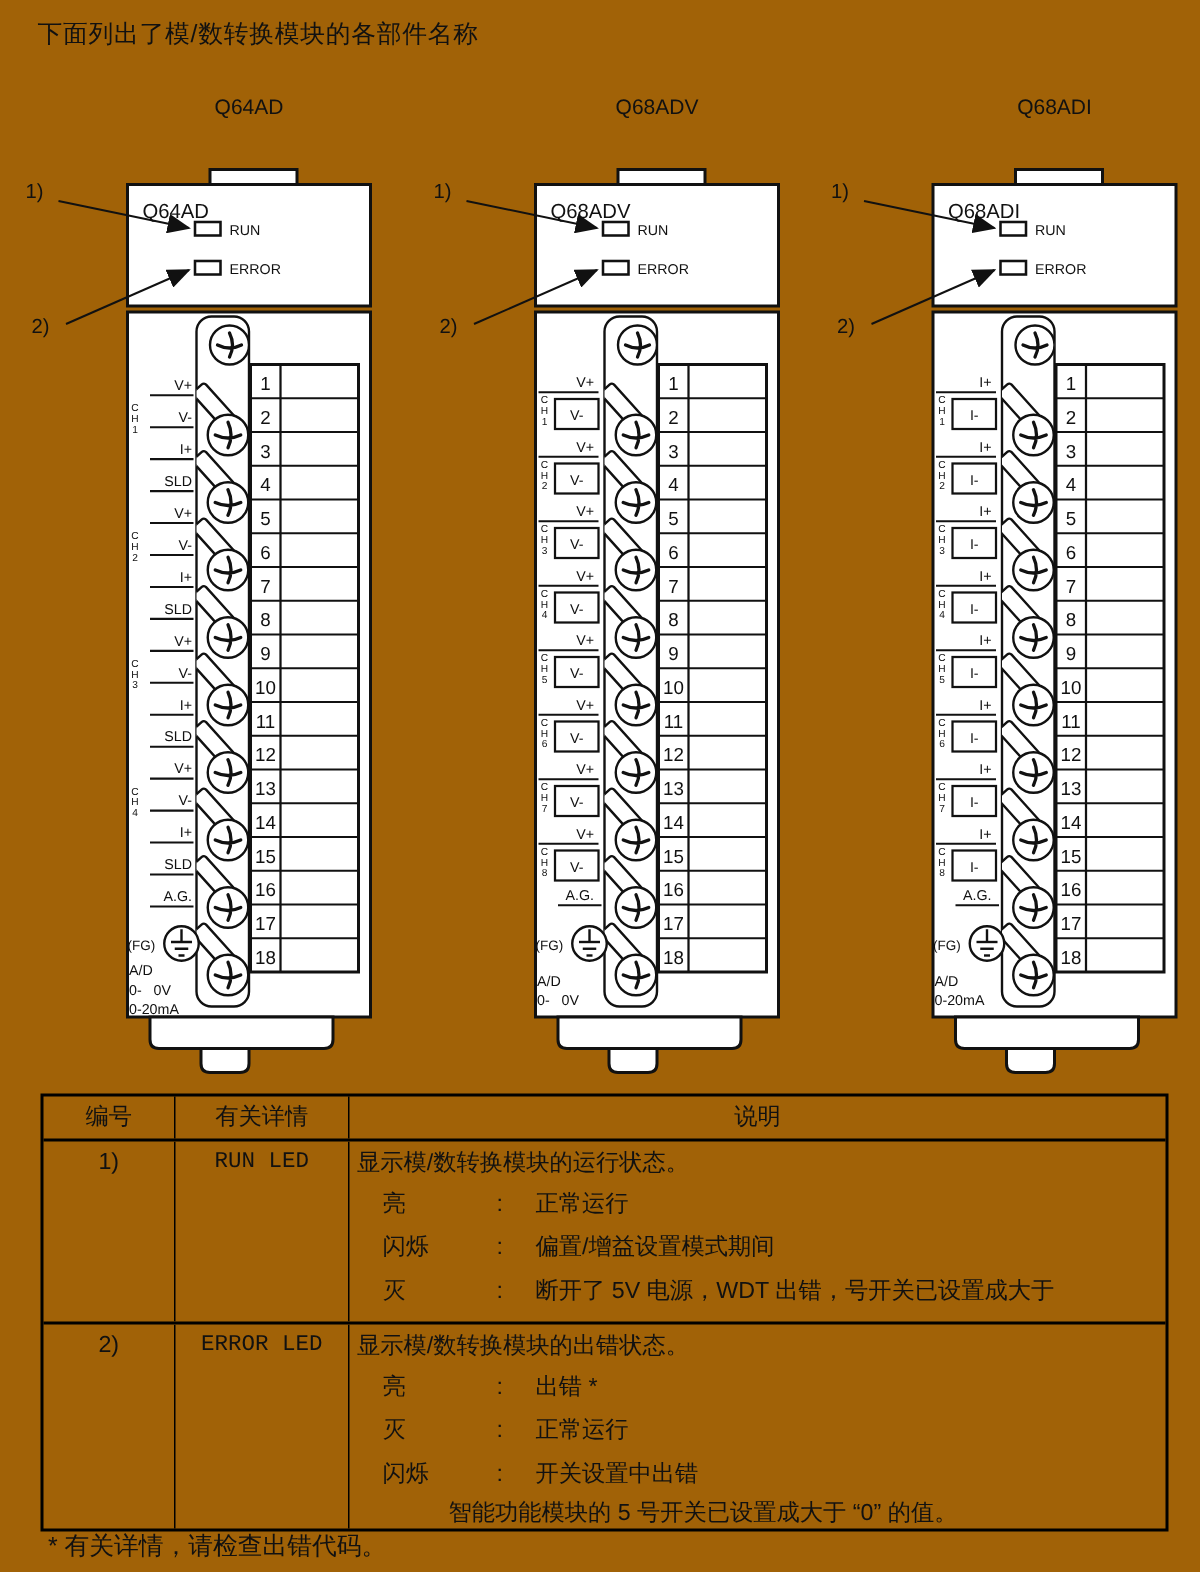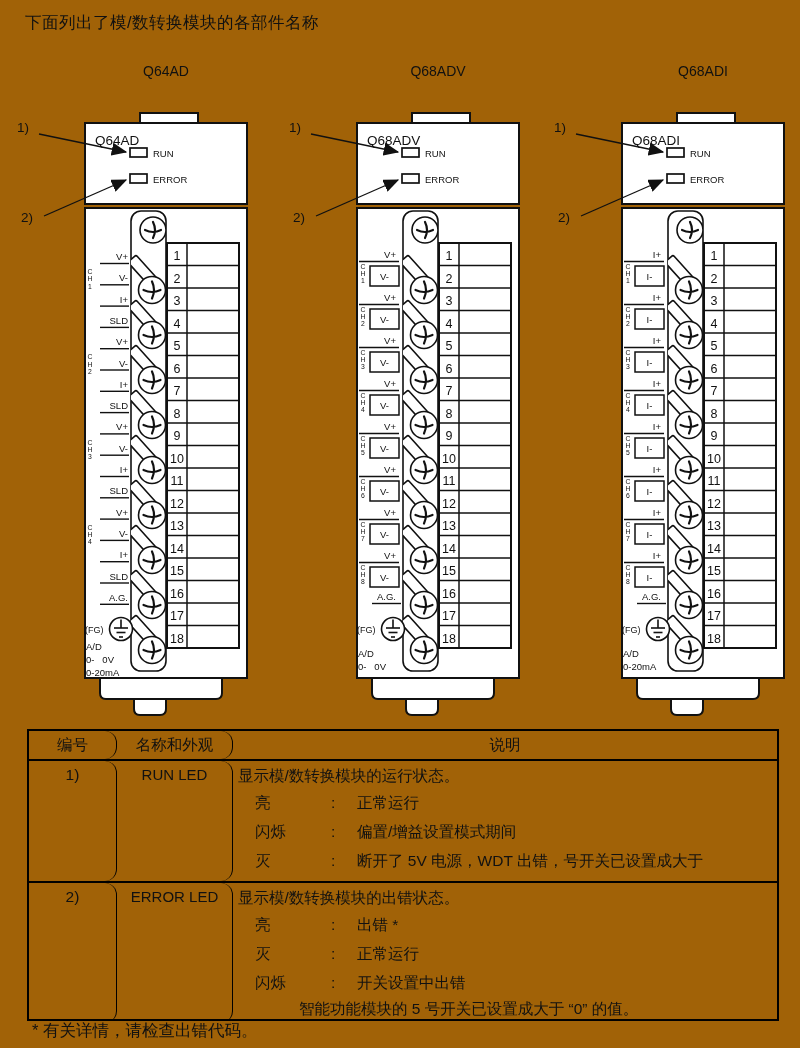--- a/index.html
+++ b/index.html
@@ -8,25 +8,25 @@
   .page-title{position:absolute;left:25px;top:12px;font-size:16.5px;letter-spacing:.5px;}
   .mod-title{position:absolute;top:63px;width:162px;text-align:center;font-size:14px;}
   .mod-svg{position:absolute;top:112px;}
   svg text{font-family:"Liberation Sans","DejaVu Sans",sans-serif;fill:#111;}
   
   .ptable{position:absolute;left:27px;top:729px;width:752px;border:2px solid #000;font-size:15.5px;box-sizing:border-box;}
   .trow{display:grid;grid-template-columns:88px 116px 1fr;}
   .thead{border-bottom:2px solid #000;height:28px;}
   .thead .c{line-height:28px;text-align:center;padding:0;}
   .c{padding:2px 4px;box-sizing:border-box;}
-  .c1,.c2{border-right:1px solid #000;text-align:center;border-radius:12px;}
+  .c1,.c2{border-right:1px solid #000;text-align:center;}
   .tbody1{border-bottom:2px solid #000;height:120px;overflow:hidden;}
   .tbody2{height:136px;overflow:hidden;}
   .num,.nm{padding-top:5px;}
-  .nm{font-size:15px;}
+  .nm{font-size:15px;font-family:Liberation Mono, monospace;}
   .c3{padding-left:5px;}
   .intro{line-height:25px;}
   .sline{display:grid;grid-template-columns:76px 26px auto;margin-left:17px;line-height:29px;}
   .note{margin-left:61px;line-height:24px;}
   .footnote{position:absolute;left:32px;top:1020px;font-size:16.5px;}
 </style>
 </head>
 <body>
 
 <div class="page">
@@ -506,21 +506,21 @@
       <path d="M119 587 H151 V597 Q151 603 145 603 H125 Q119 603 119 597 Z" fill="#fff" stroke="#111" stroke-width="2"></path>
       <text x="2" y="20" font-size="13.5">1)</text>
       <line x1="24" y1="22" x2="111" y2="40" stroke="#111" stroke-width="1.3" marker-end="url(#ah2)"></line>
       <text x="6" y="110" font-size="13.5">2)</text>
       <line x1="29" y1="104" x2="111" y2="68" stroke="#111" stroke-width="1.3" marker-end="url(#ah2)"></line>
     </svg>
 
   <div class="ptable">
     <div class="trow thead">
       <div class="c c1">编号</div>
-      <div class="c c2">名称和外观</div>
+      <div class="c c2">有关详情</div>
       <div class="c c3" style="padding-left:0">说明</div>
     </div>
 
     <div class="trow tbody1">
       <div class="c c1 num">1)</div>
       <div class="c c2 nm">RUN LED</div>
       <div class="c c3">
         <div class="intro">显示模/数转换模块的运行状态。</div>
         <div class="sline">
           <span>亮</span>

